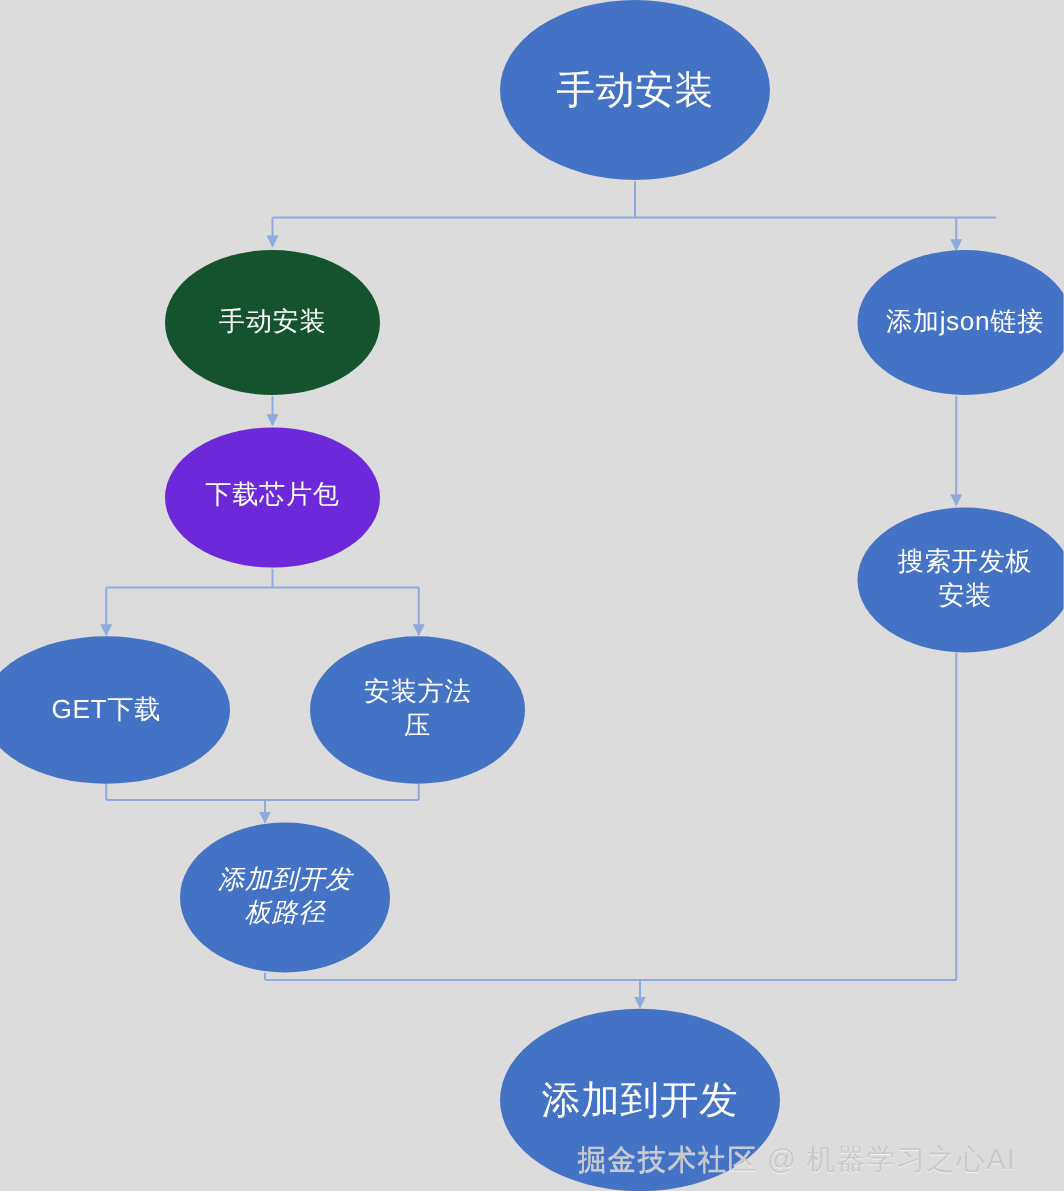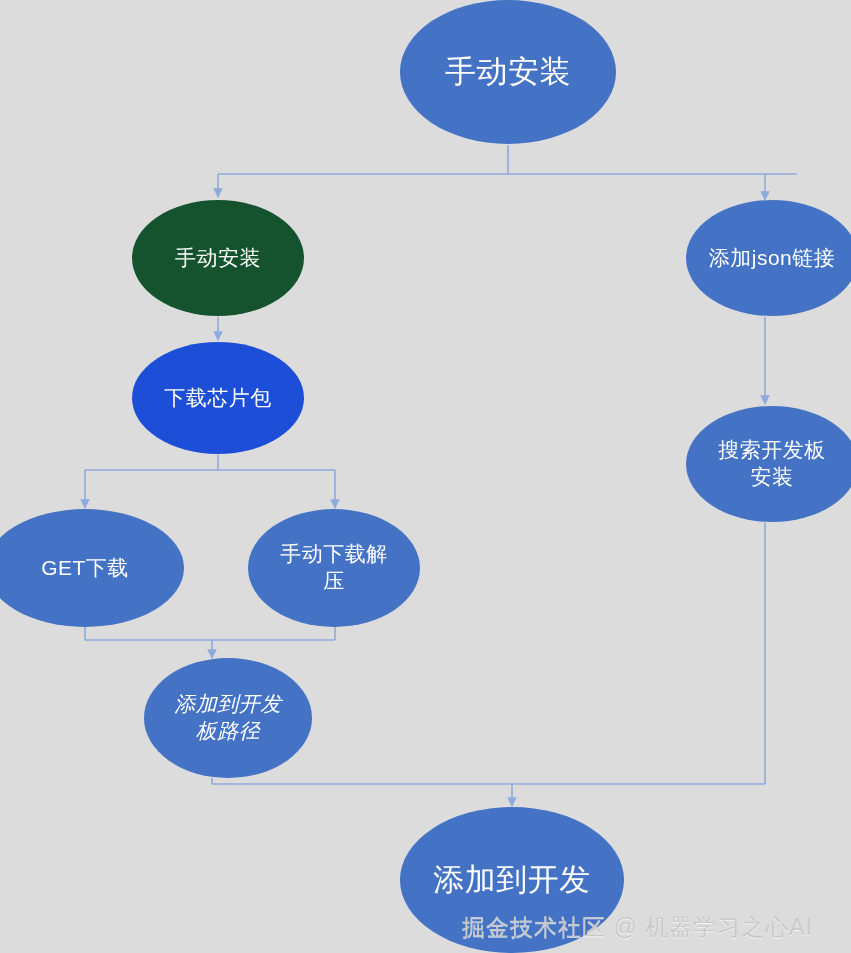--- a/index.html
+++ b/index.html
@@ -96,32 +96,32 @@
 
   <div class="node" style="left: 400px; top: 0px; width: 216px; height: 144px; font-size: 31px; background: rgb(68, 114, 196); color: rgb(255, 255, 255);">
     <span class="node-label">手动安装</span>
   </div>
   <div class="node" style="left: 132px; top: 200px; width: 172px; height: 116px; font-size: 21px; background: #14532d; color: rgb(255, 255, 255);">
     <span class="node-label">手动安装</span>
   </div>
   <div class="node" style="left: 686px; top: 200px; width: 172px; height: 116px; font-size: 21px; background: rgb(68, 114, 196); color: rgb(255, 255, 255);">
     <span class="node-label">添加json链接</span>
   </div>
-  <div class="node" style="left: 132px; top: 342px; width: 172px; height: 112px; font-size: 21px; background: #1d4ed8; color: rgb(255, 255, 255);">
+  <div class="node" style="left: 132px; top: 342px; width: 172px; height: 112px; font-size: 21px; background: #6d28d9; color: rgb(255, 255, 255); font-family: Liberation Mono, monospace;">
     <span class="node-label">下载芯片包</span>
   </div>
   <div class="node" style="left: 686px; top: 406px; width: 172px; height: 116px; font-size: 21px; background: rgb(68, 114, 196); color: rgb(255, 255, 255);">
     <span class="node-label">搜索开发板
 安装</span>
   </div>
   <div class="node" style="left: -14px; top: 509px; width: 198px; height: 118px; font-size: 21px; background: rgb(68, 114, 196); color: rgb(255, 255, 255);">
     <span class="node-label">GET下载</span>
   </div>
   <div class="node" style="left: 248px; top: 509px; width: 172px; height: 118px; font-size: 21px; background: rgb(68, 114, 196); color: rgb(255, 255, 255);">
-    <span class="node-label">手动下载解
+    <span class="node-label">安装方法
 压</span>
   </div>
   <div class="node" style="left: 144px; top: 658px; width: 168px; height: 120px; font-size: 21px; background: rgb(68, 114, 196); color: rgb(255, 255, 255); font-style: italic;">
     <span class="node-label">添加到开发
 板路径</span>
   </div>
   <div class="node" style="left: 400px; top: 807px; width: 224px; height: 146px; font-size: 31px; background: rgb(68, 114, 196); color: rgb(255, 255, 255);">
     <span class="node-label">添加到开发</span>
   </div>
 

